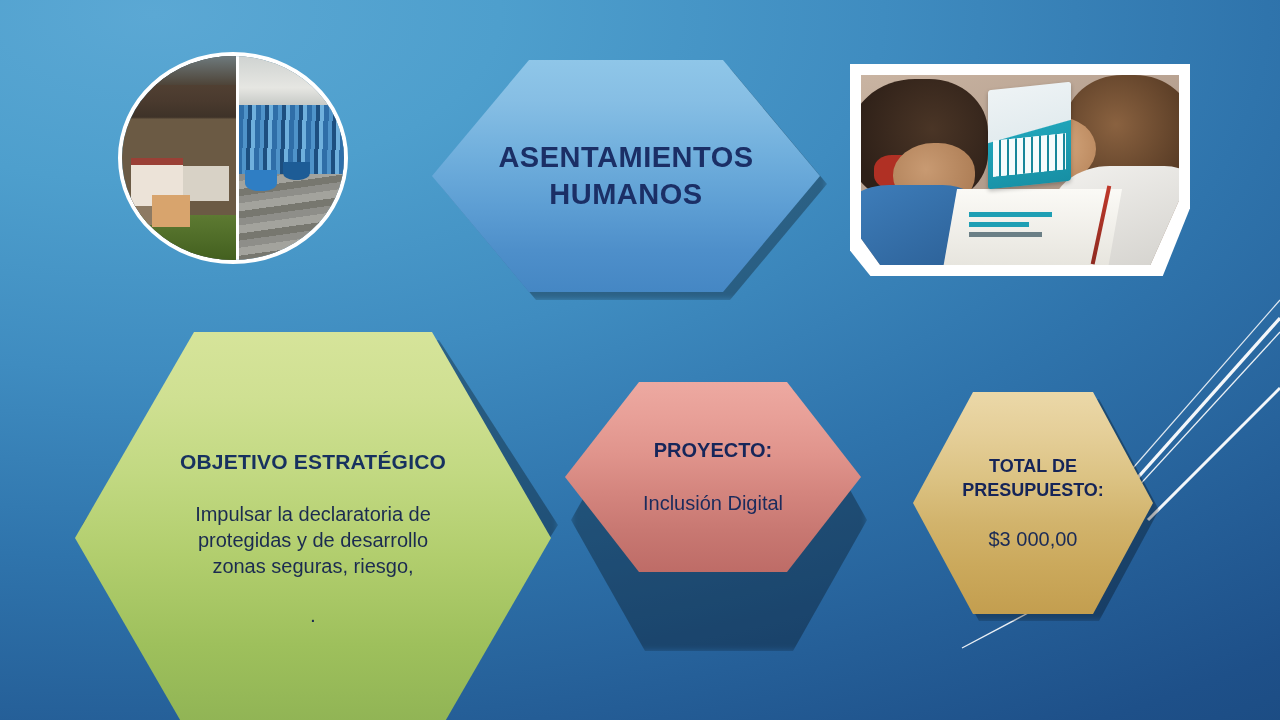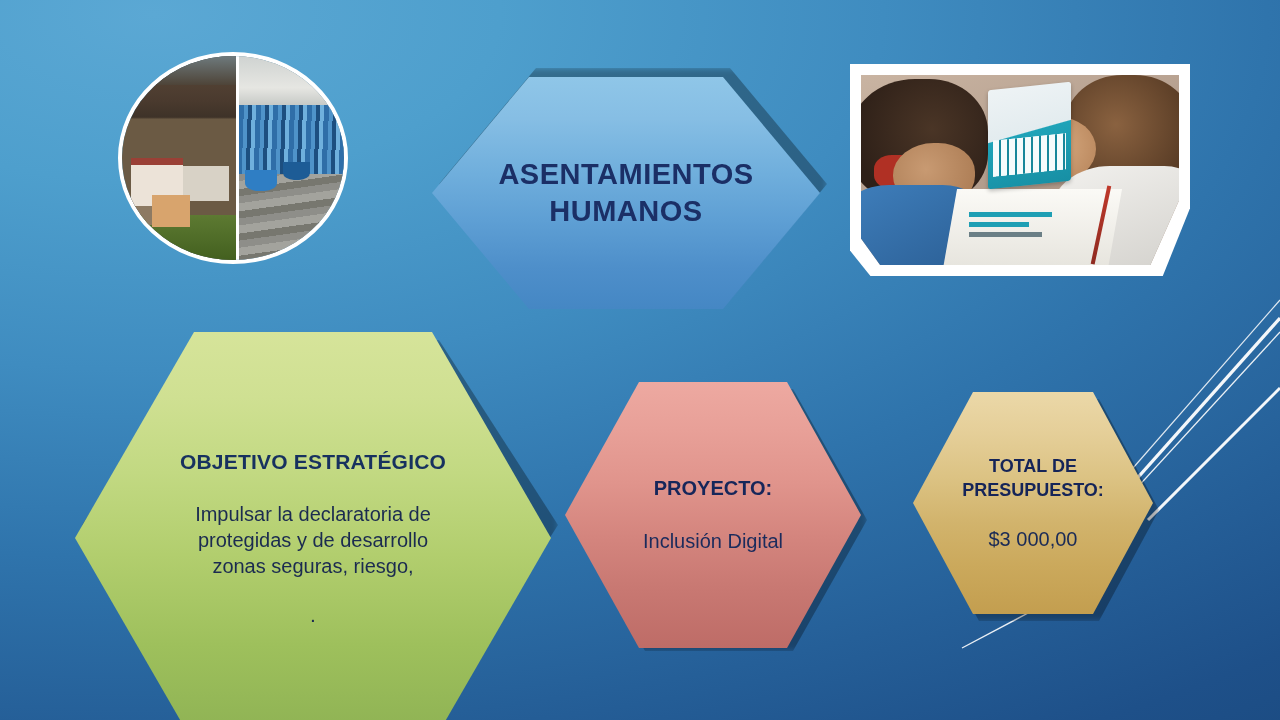--- a/index.html
+++ b/index.html
@@ -213,21 +213,21 @@
   }
   .hex-shadow {
     position: absolute;
     clip-path: polygon(25% 0%, 75% 0%, 100% 50%, 75% 100%, 25% 100%, 0% 50%);
     background: rgba(0,0,0,0.30);
     filter: blur(3px);
   }
 
   
   #hex-title {
-    left: 432px; top: 77px; width: 388px; height: 232px;
+    left: 432px; top: 60px; width: 388px; height: 232px;
     background: linear-gradient(180deg,
       #8FC6E8 0%, #86BEE4 18%, #6FAEDC 42%, #5E9FD4 62%, #4E8FCA 82%, #4587C4 100%);
   }
   #hex-title-shadow { left: 439px; top: 68px; width: 388px; height: 232px; }
   #hex-title .hex-text {
     color: #1B2F66;
     font-weight: bold;
     font-size: 29px;
     letter-spacing: 0.5px;
     line-height: 1.28;
@@ -256,21 +256,21 @@
   }
   #hex-objetivo .obj-dot {
     color: #1B2B50;
     font-size: 21px;
     line-height: 1.3;
     margin-top: 22px;
   }
 
   
   #hex-proyecto {
-    left: 565px; top: 382px; width: 296px; height: 266px;
+    left: 565px; top: 382px; width: 296px; height: 190px;
     background: linear-gradient(180deg,
       #EDA9A1 0%, #E8A098 18%, #E0948C 38%, #D4857E 58%, #C87872 78%, #BE6C67 100%);
   }
   #hex-proyecto-shadow { left: 571px; top: 389px; width: 296px; height: 262px; }
   #hex-proyecto .pr-title {
     color: #16265A;
     font-weight: bold;
     font-size: 20px;
   }
   #hex-proyecto .pr-body {

